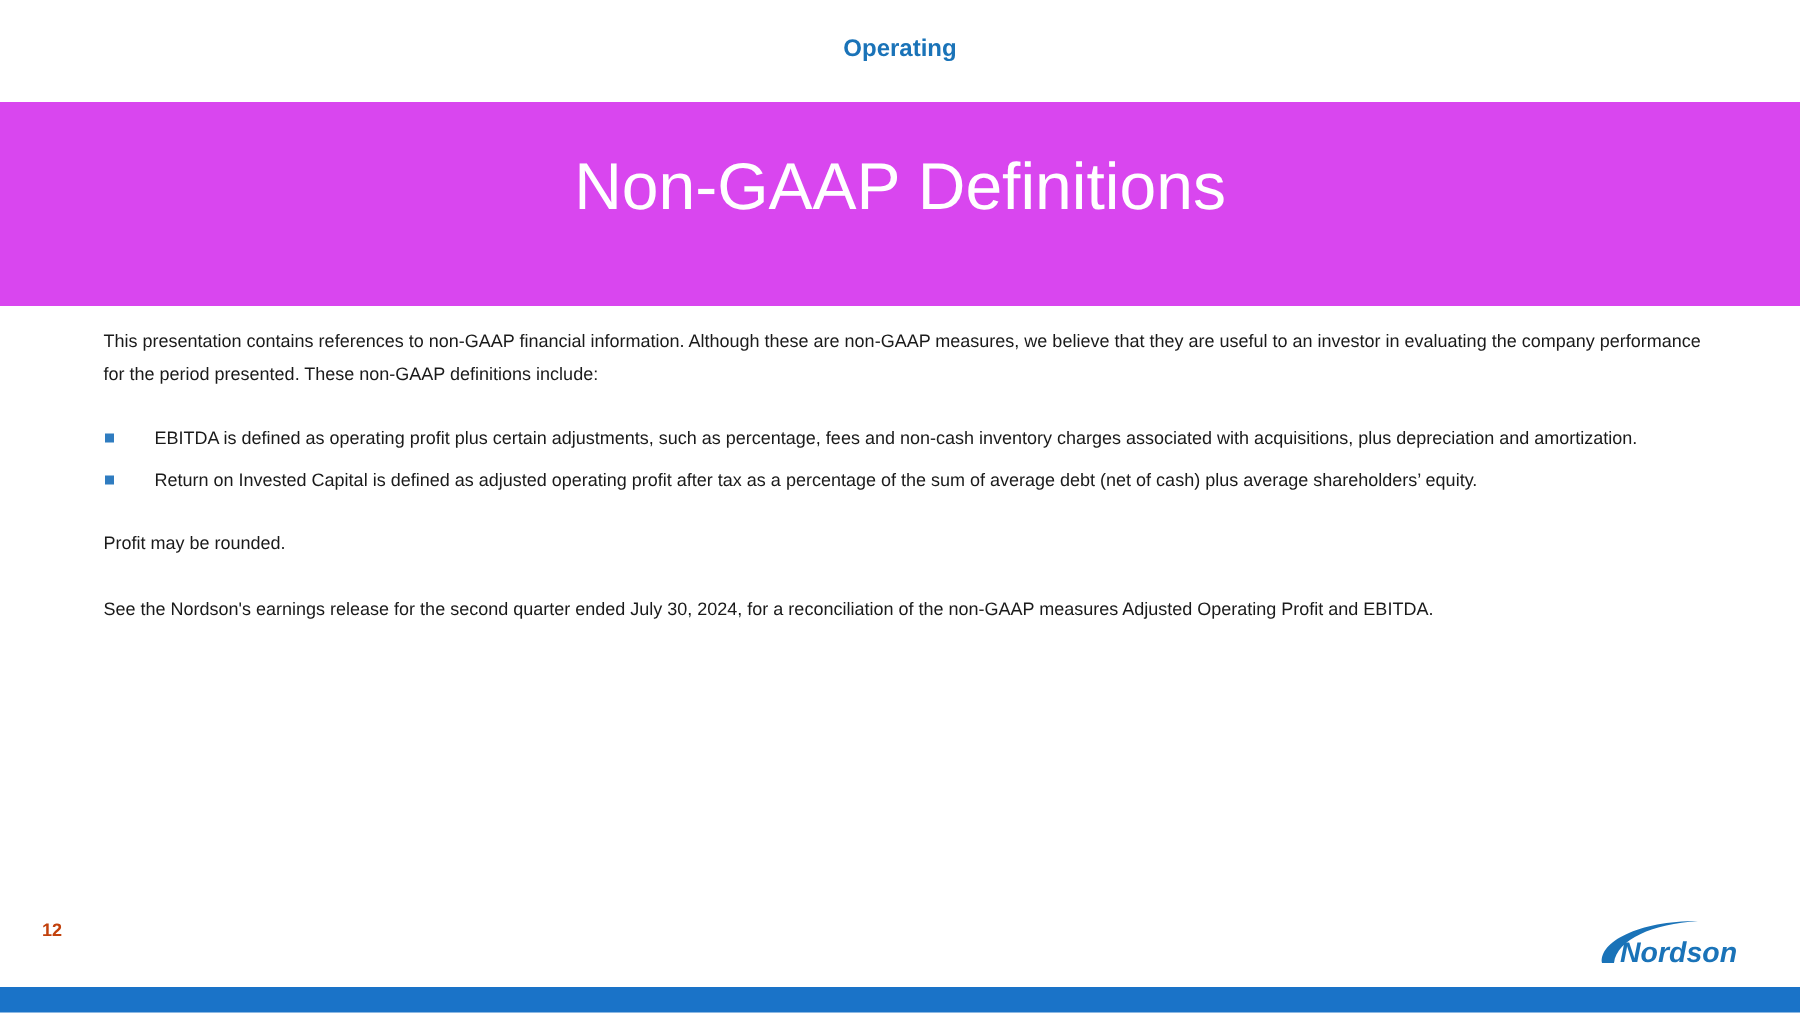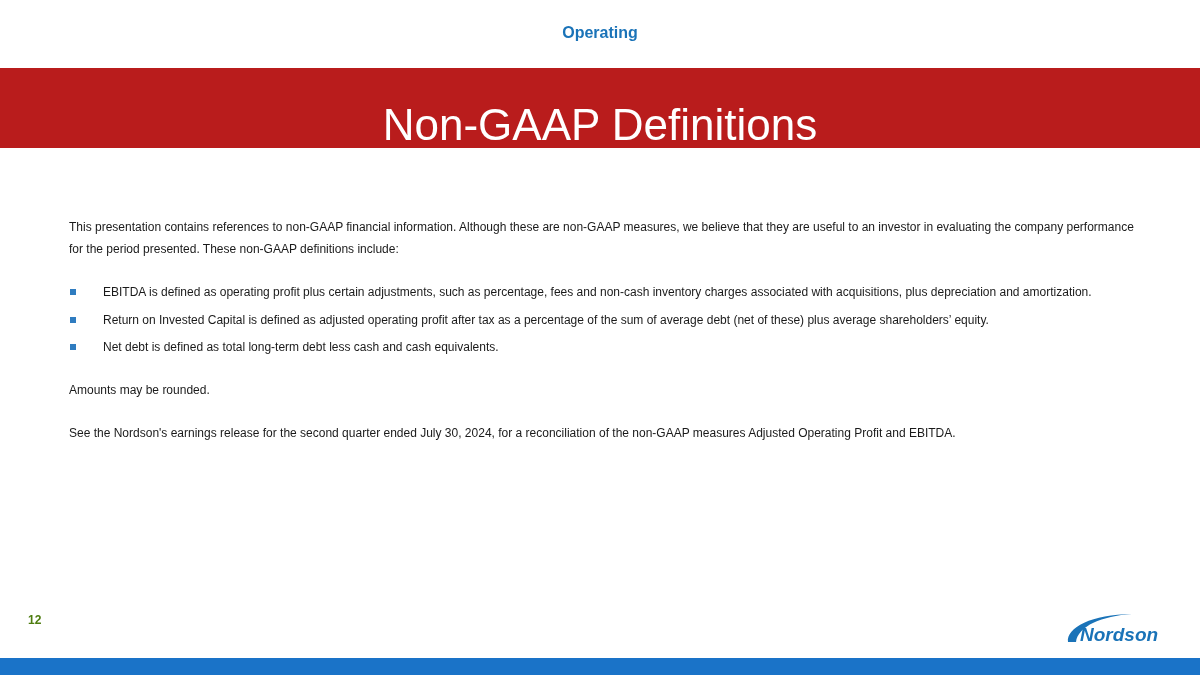--- a/index.html
+++ b/index.html
@@ -7,22 +7,22 @@
     width: 1200px; height: 675px; position: relative; overflow: hidden;
     background: #ffffff;
     font-family: "Liberation Sans", sans-serif;
     color: #1a1a1a;
   }
   .section-label {
     position: absolute; top: 24px; left: 0; width: 1200px;
     text-align: center; font-weight: bold; font-size: 16px; color: #1a73b8;
   }
   .title-band {
-    position: absolute; top: 68px; left: 0; width: 1200px; height: 80px;
-    background: #b91c1c;
+    position: absolute; top: 68px; left: 0; width: 1200px; height: 136px;
+    background: #d946ef;
   }
   .title-band h1 {
     margin: 0; position: absolute; top: 31px; left: 0; width: 1200px;
     text-align: center; font-weight: normal; font-size: 44px; color: #ffffff;
     line-height: 52px;
   }
   .content {
     position: absolute; top: 217px; left: 69px; width: 1080px;
     font-size: 12px; line-height: 21.5px;
   }
@@ -32,21 +32,21 @@
   ul.bullets li {
     position: relative; padding-left: 34px; margin-bottom: 6px;
   }
   ul.bullets li .bullet {
     position: absolute; left: 1px; top: 7px; width: 6px; height: 6px;
     background: #2f7cc0;
   }
   .rounded { margin-bottom: 22px !important; }
   .page-num {
     position: absolute; left: 28px; top: 613px; font-size: 12px;
-    font-weight: bold; color: #4d7c0f;
+    font-weight: bold; color: #c2410c;
   }
   .logo {
     position: absolute; left: 1062px; top: 608px; width: 102px; height: 40px;
   }
   .bottom-bar {
     position: absolute; left: 0; top: 658px; width: 1200px; height: 17px;
     background: #1a73c8;
   }
 </style>
 </head>
@@ -60,28 +60,24 @@
 
 <div class="content">
   <p class="intro">This presentation contains references to non-GAAP financial information. Although these are non-GAAP measures, we believe that they are useful to an investor in evaluating the company performance for the period presented. These non-GAAP definitions include:</p>
   <ul class="bullets">
     <li>
       <span class="bullet"></span>
       <span>EBITDA is defined as operating profit plus certain adjustments, such as percentage, fees and non-cash inventory charges associated with acquisitions, plus depreciation and amortization.</span>
     </li>
     <li>
       <span class="bullet"></span>
-      <span>Return on Invested Capital is defined as adjusted operating profit after tax as a percentage of the sum of average debt (net of these) plus average shareholders’ equity.</span>
-    </li>
-    <li>
-      <span class="bullet"></span>
-      <span>Net debt is defined as total long-term debt less cash and cash equivalents.</span>
+      <span>Return on Invested Capital is defined as adjusted operating profit after tax as a percentage of the sum of average debt (net of cash) plus average shareholders’ equity.</span>
     </li>
   </ul>
-  <p class="rounded">Amounts may be rounded.</p>
+  <p class="rounded">Profit may be rounded.</p>
   <p>See the Nordson's earnings release for the second quarter ended July 30, 2024, for a reconciliation of the non-GAAP measures Adjusted Operating Profit and EBITDA.</p>
 </div>
 
 <div class="page-num">12</div>
 
 <div class="logo">
   <svg width="102" height="40" viewBox="0 0 102 40">
     <path d="M6 34 C 4 20, 30 6, 70 6 C 40 8, 16 18, 14 34 Z" fill="#1a73b8"></path>
     <text x="18" y="33" font-family="Liberation Sans, sans-serif" font-size="19" font-weight="bold" font-style="italic" fill="#1a73b8">Nordson</text>
   </svg>

